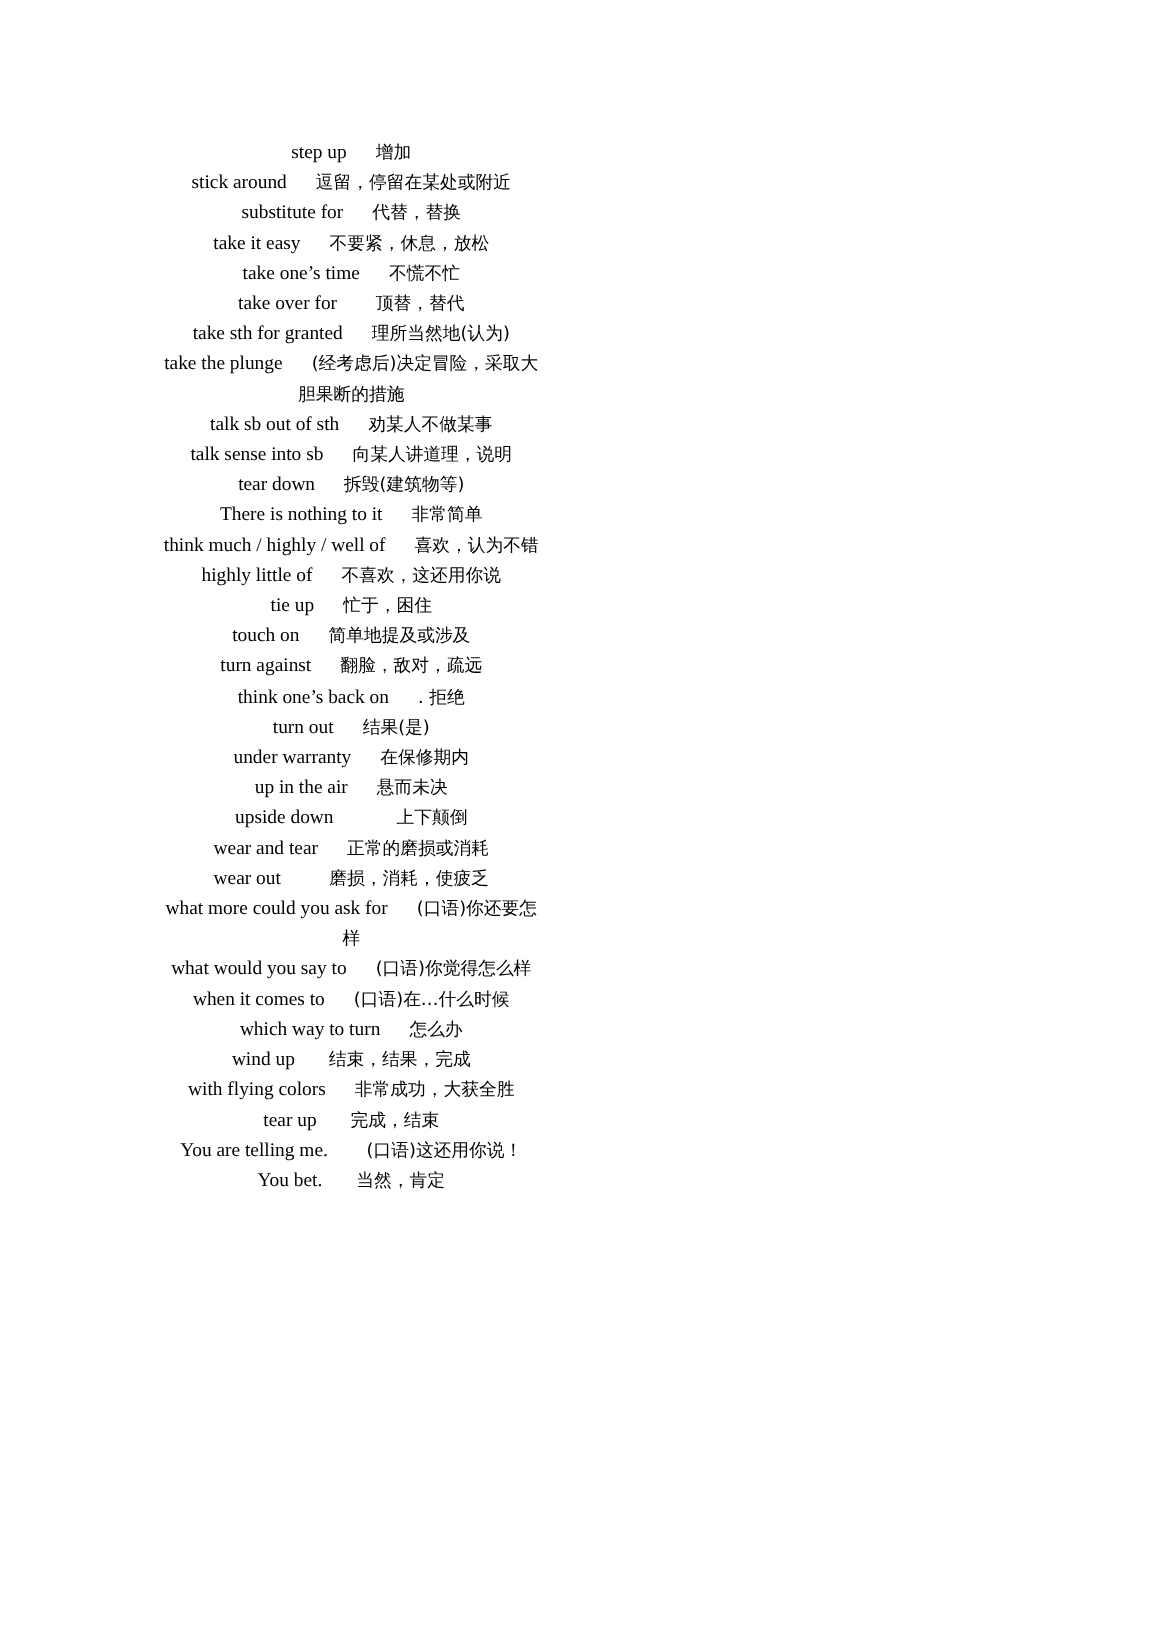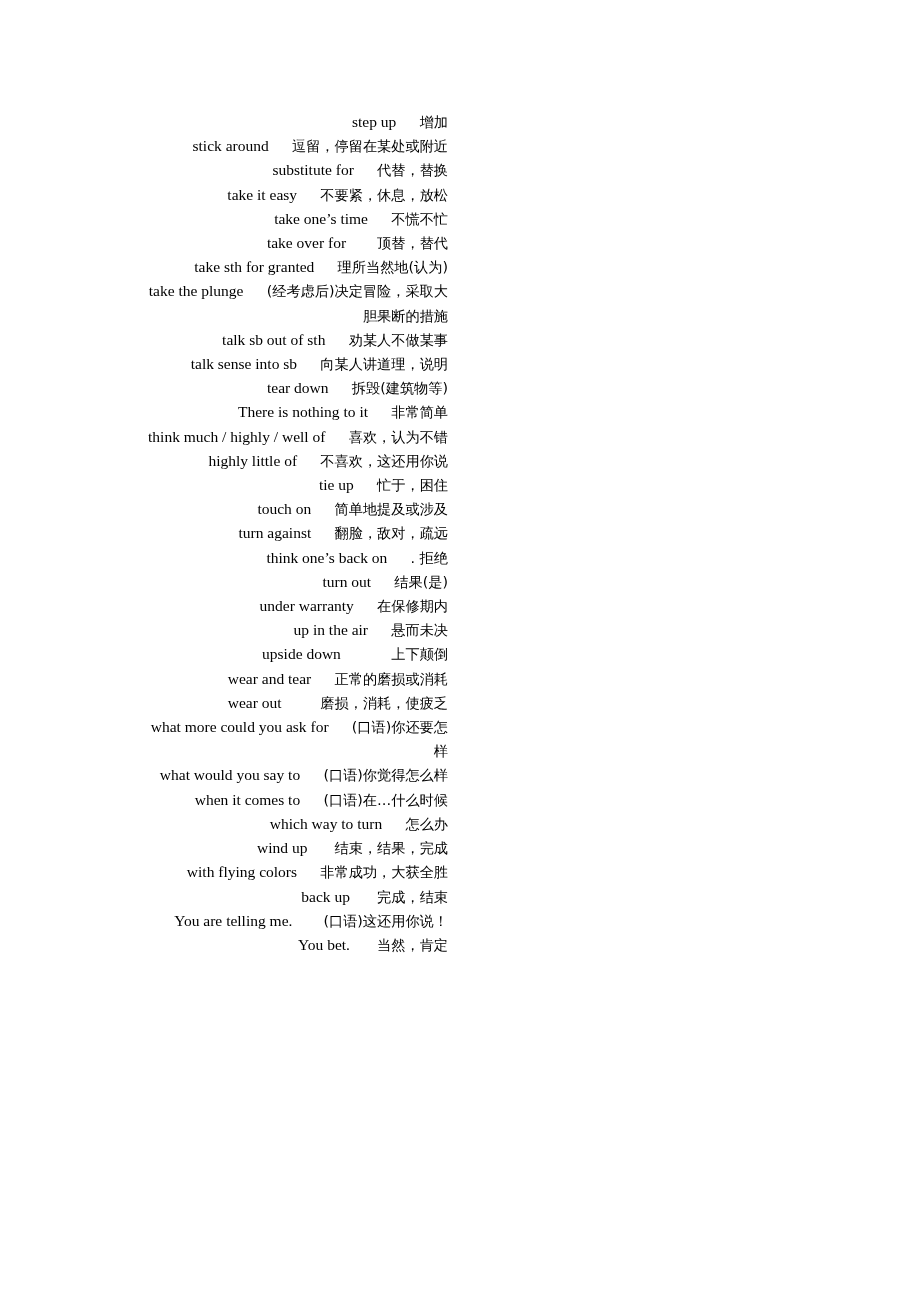--- a/index.html
+++ b/index.html
@@ -11,26 +11,26 @@
     width: 920px;
     height: 1302px;
     position: relative;
     overflow: hidden;
     font-family: "Liberation Serif", "DejaVu Serif", serif;
     color: #000000;
   }
 
   #glossary {
     position: absolute;
-    left: 138px;
+    left: 126px;
     top: 110px;
     width: 310px;
     font-size: 15.5px;
     line-height: 24.2px;
-    text-align: right;
+    text-align: center;
     word-break: break-word;
   }
 
   .entry {
     margin: 0;
     padding: 0;
     line-height: 24.2px;
     white-space: normal;
   }
 
@@ -75,16 +75,16 @@
     <div class="entry"><span class="term">up in the air</span><span class="gap">      </span><span class="gloss">悬而未决</span></div>
     <div class="entry"><span class="term">upside down</span><span class="gap">             </span><span class="gloss">上下颠倒</span></div>
     <div class="entry"><span class="term">wear and tear</span><span class="gap">      </span><span class="gloss">正常的磨损或消耗</span></div>
     <div class="entry"><span class="term">wear out</span><span class="gap">          </span><span class="gloss">磨损，消耗，使疲乏</span></div>
     <div class="entry"><span class="term">what more could you ask for</span><span class="gap">      </span><span class="gloss">(口语)你还要怎样</span></div>
     <div class="entry"><span class="term">what would you say to</span><span class="gap">      </span><span class="gloss">(口语)你觉得怎么样</span></div>
     <div class="entry"><span class="term">when it comes to</span><span class="gap">      </span><span class="gloss">(口语)在…什么时候</span></div>
     <div class="entry"><span class="term">which way to turn</span><span class="gap">      </span><span class="gloss">怎么办</span></div>
     <div class="entry"><span class="term">wind up</span><span class="gap">       </span><span class="gloss">结束，结果，完成</span></div>
     <div class="entry"><span class="term">with flying colors</span><span class="gap">      </span><span class="gloss">非常成功，大获全胜</span></div>
-    <div class="entry"><span class="term">back up</span><span class="gap">       </span><span class="gloss">完成，结束</span></div>
+    <div class="entry"><span class="term">tear up</span><span class="gap">       </span><span class="gloss">完成，结束</span></div>
     <div class="entry"><span class="term">You are telling me.</span><span class="gap">        </span><span class="gloss">(口语)这还用你说！</span></div>
     <div class="entry"><span class="term">You bet.</span><span class="gap">       </span><span class="gloss">当然，肯定</span></div>
   </div>
 
 </body></html>

